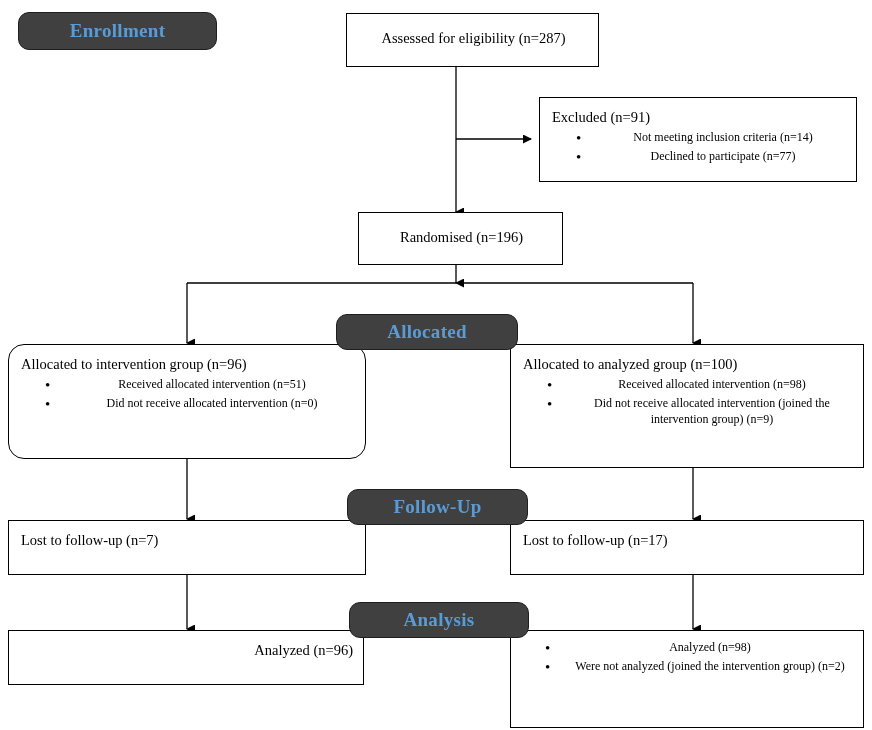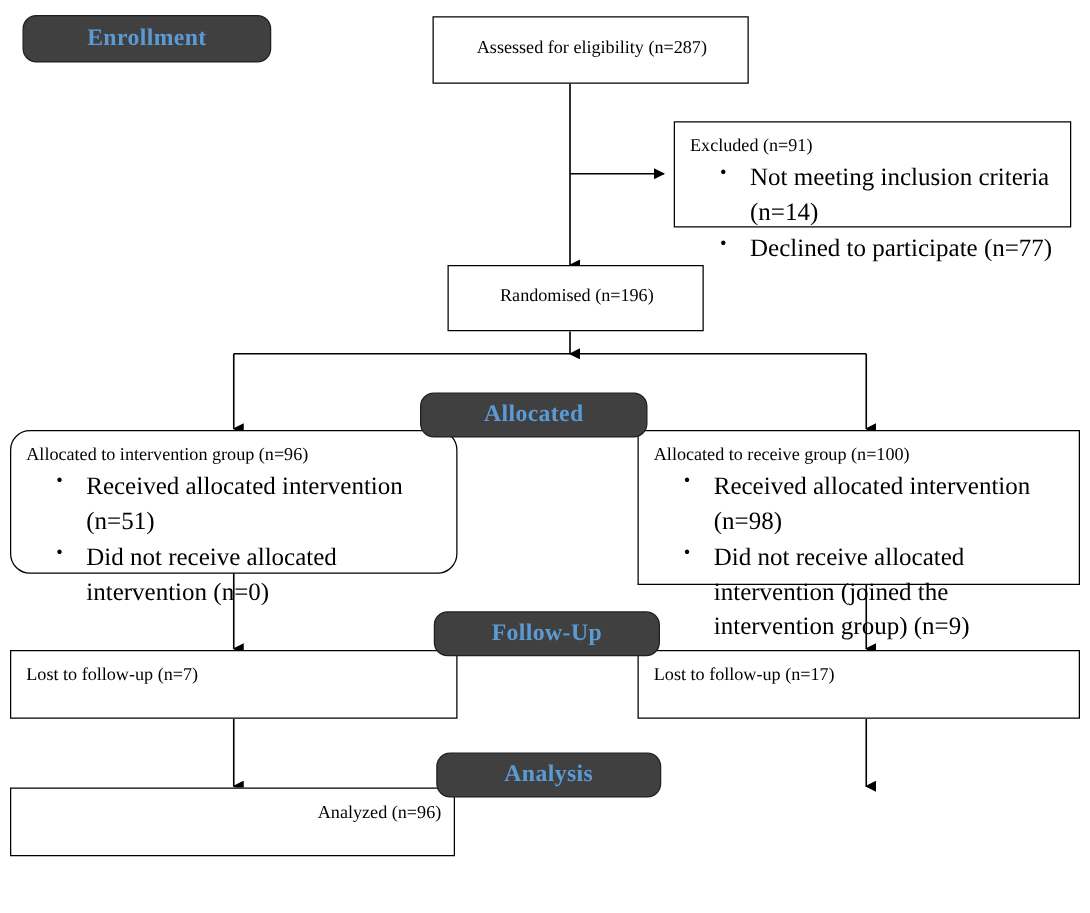--- a/index.html
+++ b/index.html
@@ -51,22 +51,23 @@
   }
   ul.bullets {
     list-style: none;
     margin: 2px 0 0 0;
     padding: 0;
   }
   ul.bullets li {
     position: relative;
     padding-left: 48px;
     margin-bottom: 2px;
-    font-size: 20px;
+    font-size: 12px;
     line-height: 1.38;
+    text-align: center;
   }
   ul.bullets li::before {
     content: "\2022";
     position: absolute;
     left: 24px;
     top: -1px;
     font-size: 15px;
     line-height: 1.38;
   }
   ul.bullets.tight li {
@@ -165,21 +166,21 @@
       <span class="box-title">Allocated to intervention group (n=96)</span>
       <ul class="bullets">
         <li>Received allocated intervention (n=51)</li>
         <li>Did not receive allocated intervention (n=0)</li>
       </ul>
     </div>
   </div>
 
   <div class="box" style="left:510px; top:344px; width:354px; height:124px;">
     <div class="box-inner">
-      <span class="box-title">Allocated to receive group (n=100)</span>
+      <span class="box-title">Allocated to analyzed group (n=100)</span>
       <ul class="bullets">
         <li>Received allocated intervention (n=98)</li>
         <li>Did not receive allocated intervention (joined the intervention group) (n=9)</li>
       </ul>
     </div>
   </div>
 
   <div class="banner" style="left:336px; top:314px; width:182px; height:36px;">
     <span>Allocated</span>
   </div>
@@ -199,18 +200,26 @@
   <div class="banner" style="left:347px; top:489px; width:181px; height:36px;">
     <span>Follow-Up</span>
   </div>
 
   <div class="box" style="left:8px; top:630px; width:356px; height:55px;text-align:right;">
     <div class="box-inner">
       <span class="box-title">Analyzed (n=96)</span>
     </div>
   </div>
 
+  <div class="box" style="left:510px; top:630px; width:354px; height:98px;">
+    <div class="box-inner" style="padding-top:6px;">
+      <ul class="bullets tight">
+        <li>Analyzed (n=98)</li>
+        <li>Were not analyzed (joined the intervention group) (n=2)</li>
+      </ul>
+    </div>
+  </div>
 
   <div class="banner" style="left:349px; top:602px; width:180px; height:36px;">
     <span>Analysis</span>
   </div>
 
 </div>
 
 </body></html>

